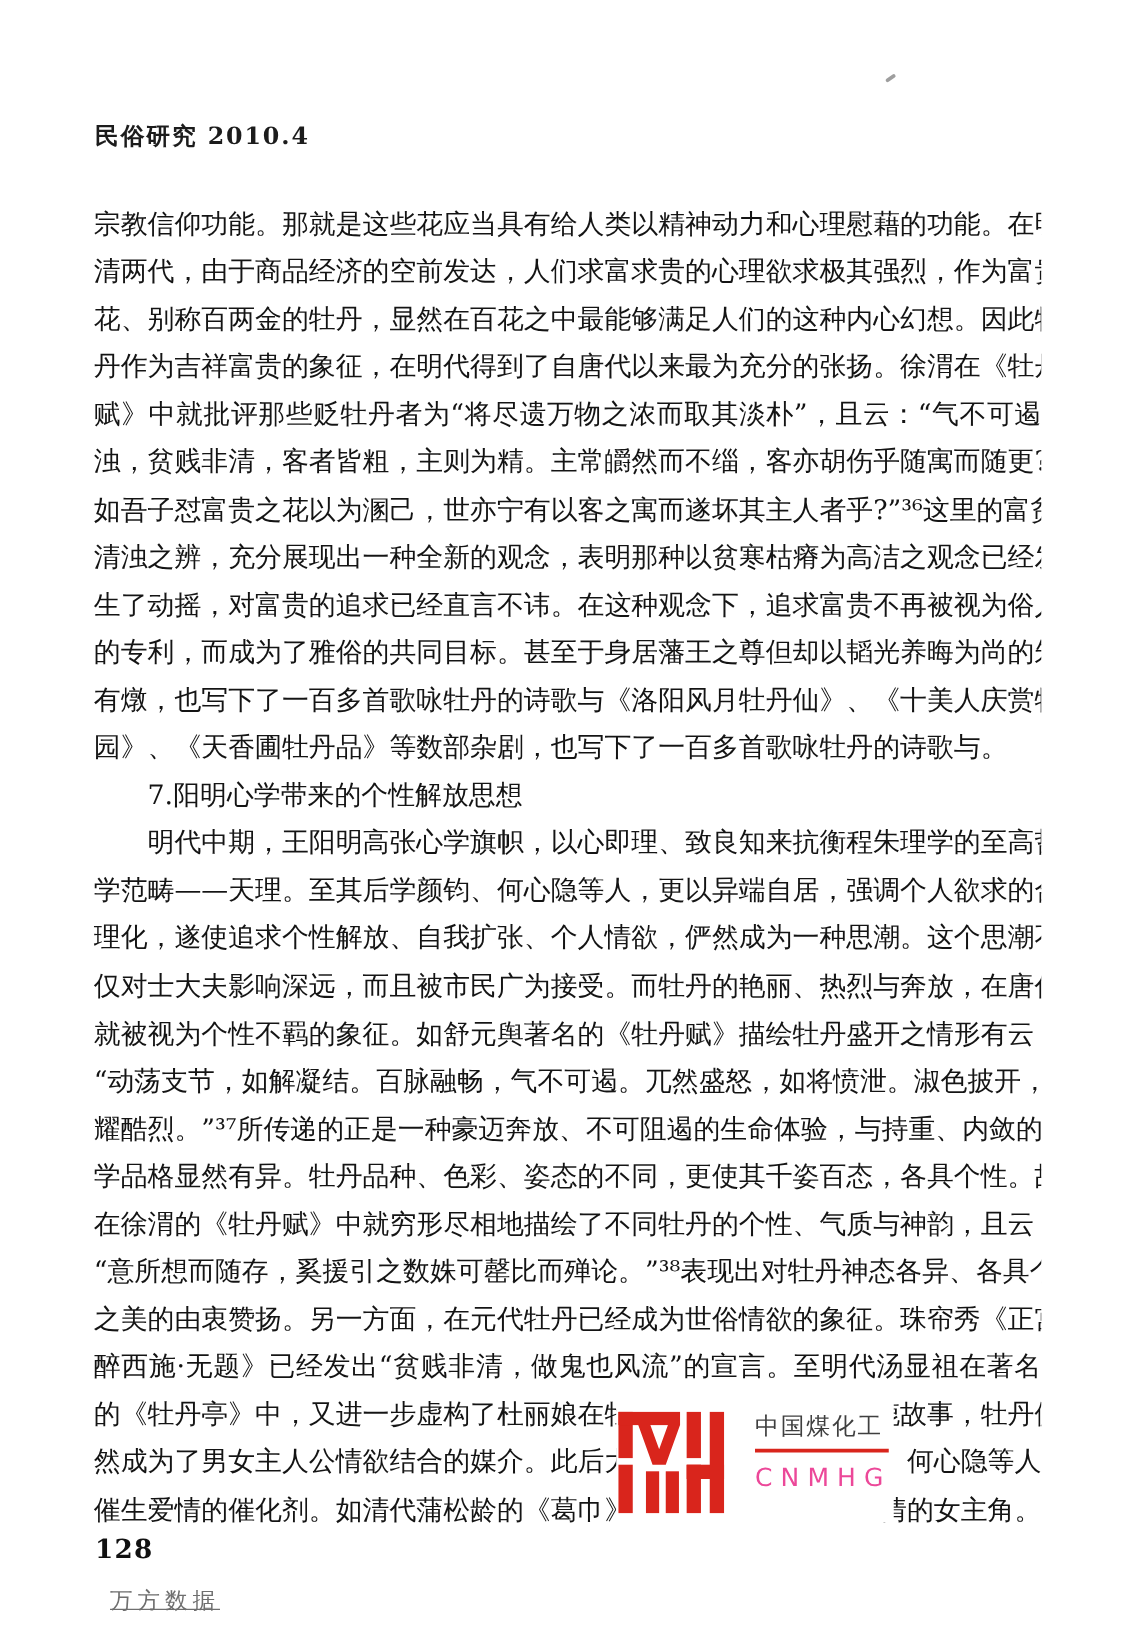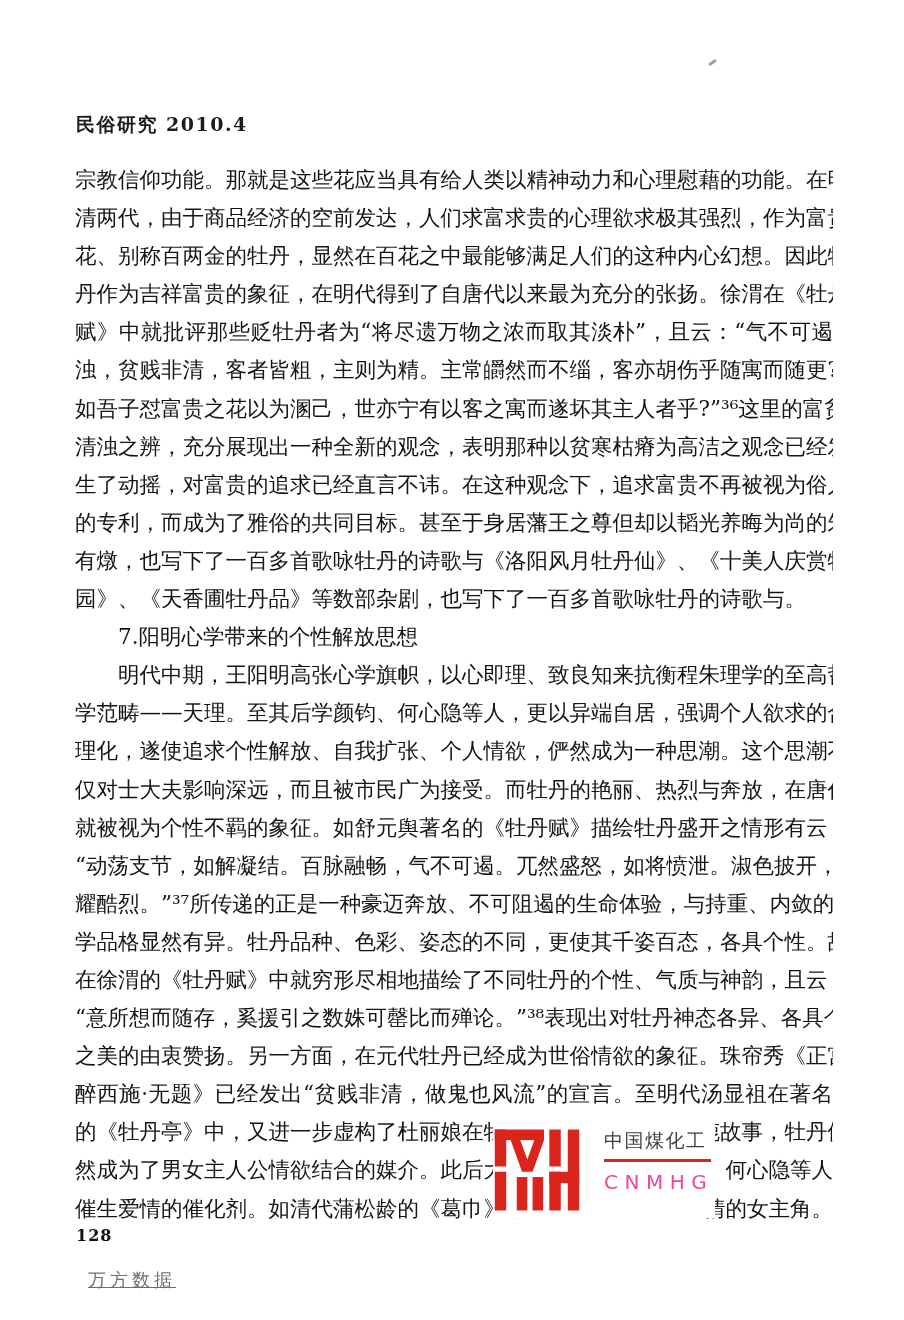--- a/index.html
+++ b/index.html
@@ -5,21 +5,21 @@
   html,body{margin:0;padding:0;}
   body{
     width:904px;height:1320px;background:#e9e9e9;position:relative;
     font-family:"DejaVu Serif","Liberation Serif",serif;
   }
   .page{
     position:absolute;left:0;top:0;width:904px;height:1320px;
     background:#ffffff;overflow:hidden;
   }
   .journal-header{
-    position:absolute;left:76px;top:112px;
+    position:absolute;left:76px;top:96px;
     font-size:19px;font-weight:700;color:#1c1c1c;letter-spacing:1.5px;
   }
   .scan-speck{
     position:absolute;left:708px;top:61px;width:9px;height:3px;
     background:#8d8d8d;border-radius:2px;transform:rotate(-35deg);opacity:.85;
   }
   .body-text{
     position:absolute;left:75px;top:161px;width:758px;
     font-size:21.5px;color:#141414;
   }
@@ -39,21 +39,21 @@
   }
   .wm-logo{width:88px;height:88px;margin-top:12px;flex:0 0 auto;}
   .wm-logo .shape{fill:currentColor;}
   .wm-text{margin-left:23px;padding-top:14px;font-family:"DejaVu Sans","Liberation Sans",sans-serif;}
   .wm-cn{font-size:19px;color:#3f3f3f;letter-spacing:1.5px;white-space:nowrap;}
   .wm-underline{height:3px;width:107px;margin-top:5px;}
   .wm-en{font-size:20px;color:#ec4899;letter-spacing:6.5px;margin-top:8px;white-space:nowrap;}
   
   .page-number{
     position:absolute;left:76px;top:1226px;
-    font-size:16px;font-weight:700;color:#111;letter-spacing:1px;
+    font-size:21px;font-weight:700;color:#111;letter-spacing:1px;
   }
   .brand-mark{
     position:absolute;left:88px;top:1268px;
     font-family:"DejaVu Sans","Liberation Sans",sans-serif;
     font-size:18px;color:#6f6f6f;letter-spacing:4px;text-decoration:underline;
   }
 </style>
 </head>
 <body>
 

